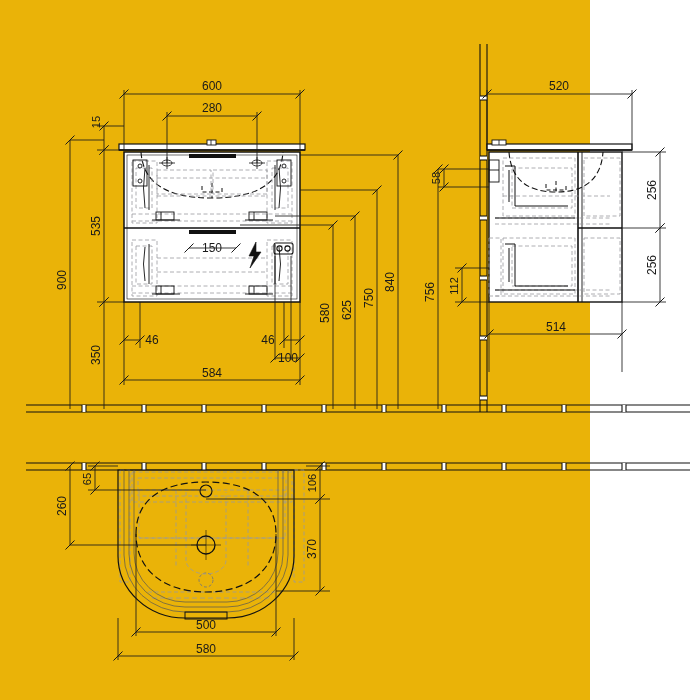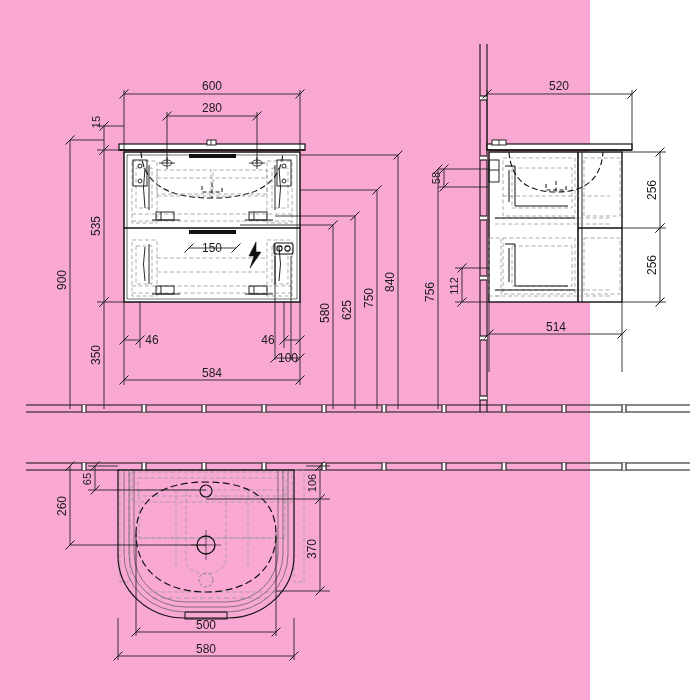--- a/index.html
+++ b/index.html
@@ -1,18 +1,18 @@
 <!DOCTYPE html>
 <html><head>
 <meta charset="utf-8">
 <style>
   html,body{margin:0;padding:0;background:#ffffff;}
   body{width:700px;height:700px;overflow:hidden;
        font-family:"Liberation Sans","DejaVu Sans",sans-serif;}
-  #sheet{position:relative;width:590px;height:700px;background:#f9a8d4;}
+  #sheet{position:relative;width:590px;height:700px;background:#eab308;}
   svg{display:block;}
   text{font-family:"Liberation Sans","DejaVu Sans",sans-serif;fill:#1a1a1a;}
 </style>
 </head>
 <body>
 
 <div id="sheet">
 <svg width="700" height="700" viewBox="0 0 700 700">
 
   <defs>

